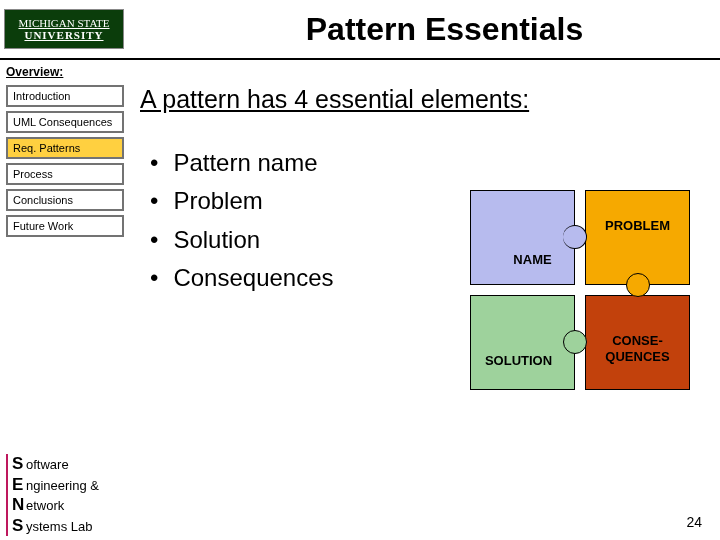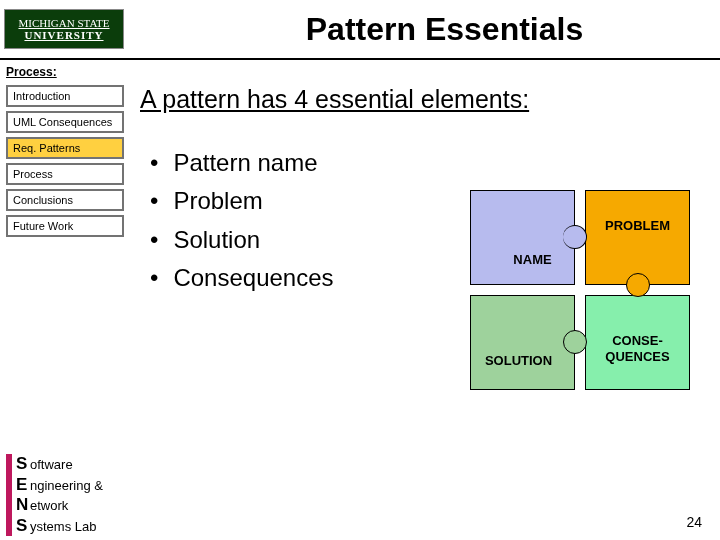--- a/index.html
+++ b/index.html
@@ -16,46 +16,46 @@
   .main { position: absolute; left: 140px; top: 85px; right: 20px; }
   .heading { font-size: 25px; text-decoration: underline; margin-bottom: 30px; }
   .bullets { font-size: 24px; line-height: 1.6; margin-left: 10px; }
   .bullets li { list-style: none; }
   .bl::before { content: "•"; margin-right: 15px; }
   .puzzle { position: absolute; right: 30px; top: 190px; width: 220px; height: 200px; }
   .piece { position: absolute; width: 105px; height: 95px; border: 1.5px solid #000; display: flex; align-items: center; justify-content: center; font-size: 13px; font-weight: bold; text-align: center; }
   .p-name { left: 0; top: 0; background: #b7bbee; }
   .p-problem { right: 0; top: 0; background: #f6a900; }
   .p-solution { left: 0; bottom: 0; background: #9ed29c; }
-  .p-conseq { right: 0; bottom: 0; background: #86efac; line-height: 1.2; }
+  .p-conseq { right: 0; bottom: 0; background: #c2410c; line-height: 1.2; }
   
   .knob { position: absolute; width: 24px; height: 24px; border-radius: 50%; border: 1.5px solid #000; }
   .p-name .knob { right: -13px; top: 34px; background: #b7bbee; z-index: 2; border-left: none; }
   .p-problem .knob { left: 40px; bottom: -13px; background: #f6a900; z-index: 2; }
   .p-solution .knob { right: -13px; top: 34px; background: #9ed29c; z-index: 2; }
   .p-name .lbl { position: relative; top: 22px; left: 10px; }
   .p-problem .lbl { position: relative; top: -12px; }
   .p-solution .lbl { position: relative; top: 18px; left: -4px; }
   .p-conseq .lbl { position: relative; top: 6px; }
-  .footer { position: absolute; left: 6px; bottom: 4px; font-size: 13px; line-height: 1.2; border-left: 6px solid #be185d; padding-left: 4px; }
+  .footer { position: absolute; left: 6px; bottom: 4px; font-size: 13px; line-height: 1.2; border-left: 2px solid #be185d; padding-left: 4px; }
   .footer .big { font-size: 17px; font-weight: bold; display: inline-block; width: 14px; }
   .pagenum { position: absolute; right: 18px; bottom: 10px; font-size: 14px; }
 </style>
 </head>
 <body>
 
 <div class="header">
   <div class="logo">
     <span class="l1">MICHIGAN STATE</span>
     <span class="l2">UNIVERSITY</span>
   </div>
   <div class="title">Pattern Essentials</div>
 </div>
 
-<div class="overview">Process:</div>
+<div class="overview">Overview:</div>
 
 <div class="sidebar">
   <div class="item"><span>Introduction</span></div>
   <div class="item"><span>UML Consequences</span></div>
   <div class="item active"><span>Req. Patterns</span></div>
   <div class="item"><span>Process</span></div>
   <div class="item"><span>Conclusions</span></div>
   <div class="item"><span>Future Work</span></div>
 </div>
 

